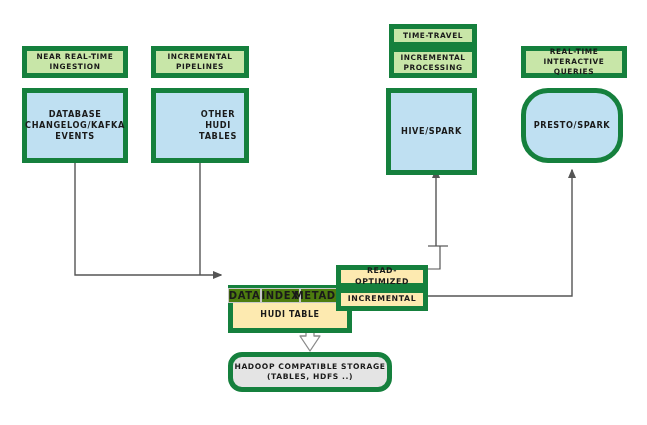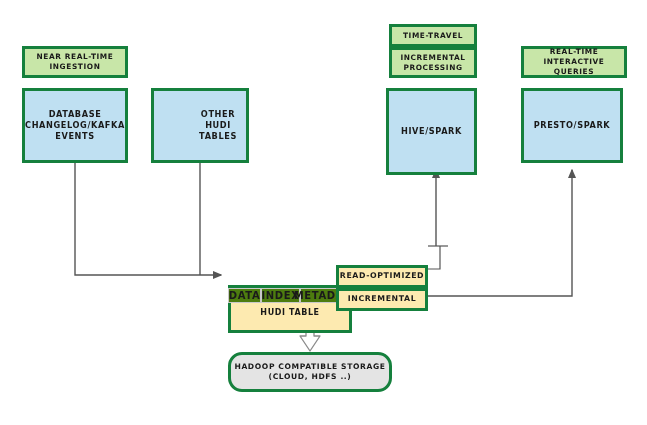--- a/index.html
+++ b/index.html
@@ -22,21 +22,21 @@
     box-sizing: border-box;
     display: flex;
     align-items: center;
     justify-content: center;
     text-align: center;
     font-family: "DejaVu Sans", sans-serif;
     font-weight: bold;
     letter-spacing: 0.6px;
     color: #1a1a1a;
     line-height: 1.35;
-    border: 3px solid #15803d;
+    border: 5px solid #15803d;
   }
   .green {
     background: #c8e6a8;
     font-size: 7.4px;
   }
   .blue {
     background: #bfe0f2;
     font-size: 8.2px;
   }
   .yellow {
@@ -100,20 +100,23 @@
     <path d="M428,296 L572,296 L572,170" fill="none" stroke="#555555" stroke-width="1.4" marker-end="url(#arrowhead)"></path>
 
     <path d="M310,305 L320,320 L314,320 L314,336 L320,336 L310,351
              L300,336 L306,336 L306,320 L300,320 Z" fill="#ffffff" stroke="#8a8a8a" stroke-width="1.3" stroke-linejoin="round"></path>
   </svg>
 
   <div class="node green" style="left:22px; top:46px; width:106px; height:32px;">
     <span>NEAR REAL-TIME INGESTION</span>
   </div>
 
+  <div class="node green" style="left:151px; top:46px; width:98px; height:32px;">
+    <span>INCREMENTAL PIPELINES</span>
+  </div>
 
   <div class="node green" style="left:389px; top:24px; width:88px; height:23px;">
     <span>TIME-TRAVEL</span>
   </div>
 
   <div class="node green" style="left:389px; top:47px; width:88px; height:31px;">
     <span>INCREMENTAL PROCESSING</span>
   </div>
 
   <div class="node green" style="left:521px; top:46px; width:106px; height:32px;">
@@ -125,21 +128,21 @@
   </div>
 
   <div class="node blue" style="left:151px; top:88px; width:98px; height:75px;padding-left:36px;">
     <span>OTHER HUDI TABLES</span>
   </div>
 
   <div class="node blue" style="left:386px; top:88px; width:91px; height:87px;">
     <span>HIVE/SPARK</span>
   </div>
 
-  <div class="node blue" style="left:521px; top:88px; width:102px; height:75px;">
+  <div class="node blue" style="left:521px; top:88px; width:102px; height:75px;border-radius:27px;">
     <span>PRESTO/SPARK</span>
   </div>
 
   <div class="node yellow" style="left:228px; top:255px; width:124px; height:48px; display:block; position:absolute;">
     <div class="hudi-label">HUDI TABLE</div>
   </div>
 
   <div class="node subcell" style="left:228px; top:288px; width:33px; height:15px;">
     <span>DATA</span>
   </div>
@@ -156,16 +159,16 @@
     <span>READ-OPTIMIZED</span>
   </div>
 
   <div class="node yellow" style="left:336px; top:258px; width:92px; height:23px;">
     <span>INCREMENTAL</span>
   </div>
 
 
   <div class="node gray" style="left:228px; top:352px; width:164px; height:40px; flex-direction:column;">
     <span>HADOOP COMPATIBLE STORAGE</span>
-    <span>(CLOUD, HDFS ..)</span>
+    <span>(TABLES, HDFS ..)</span>
   </div>
 
 </div>
 
 </body></html>

